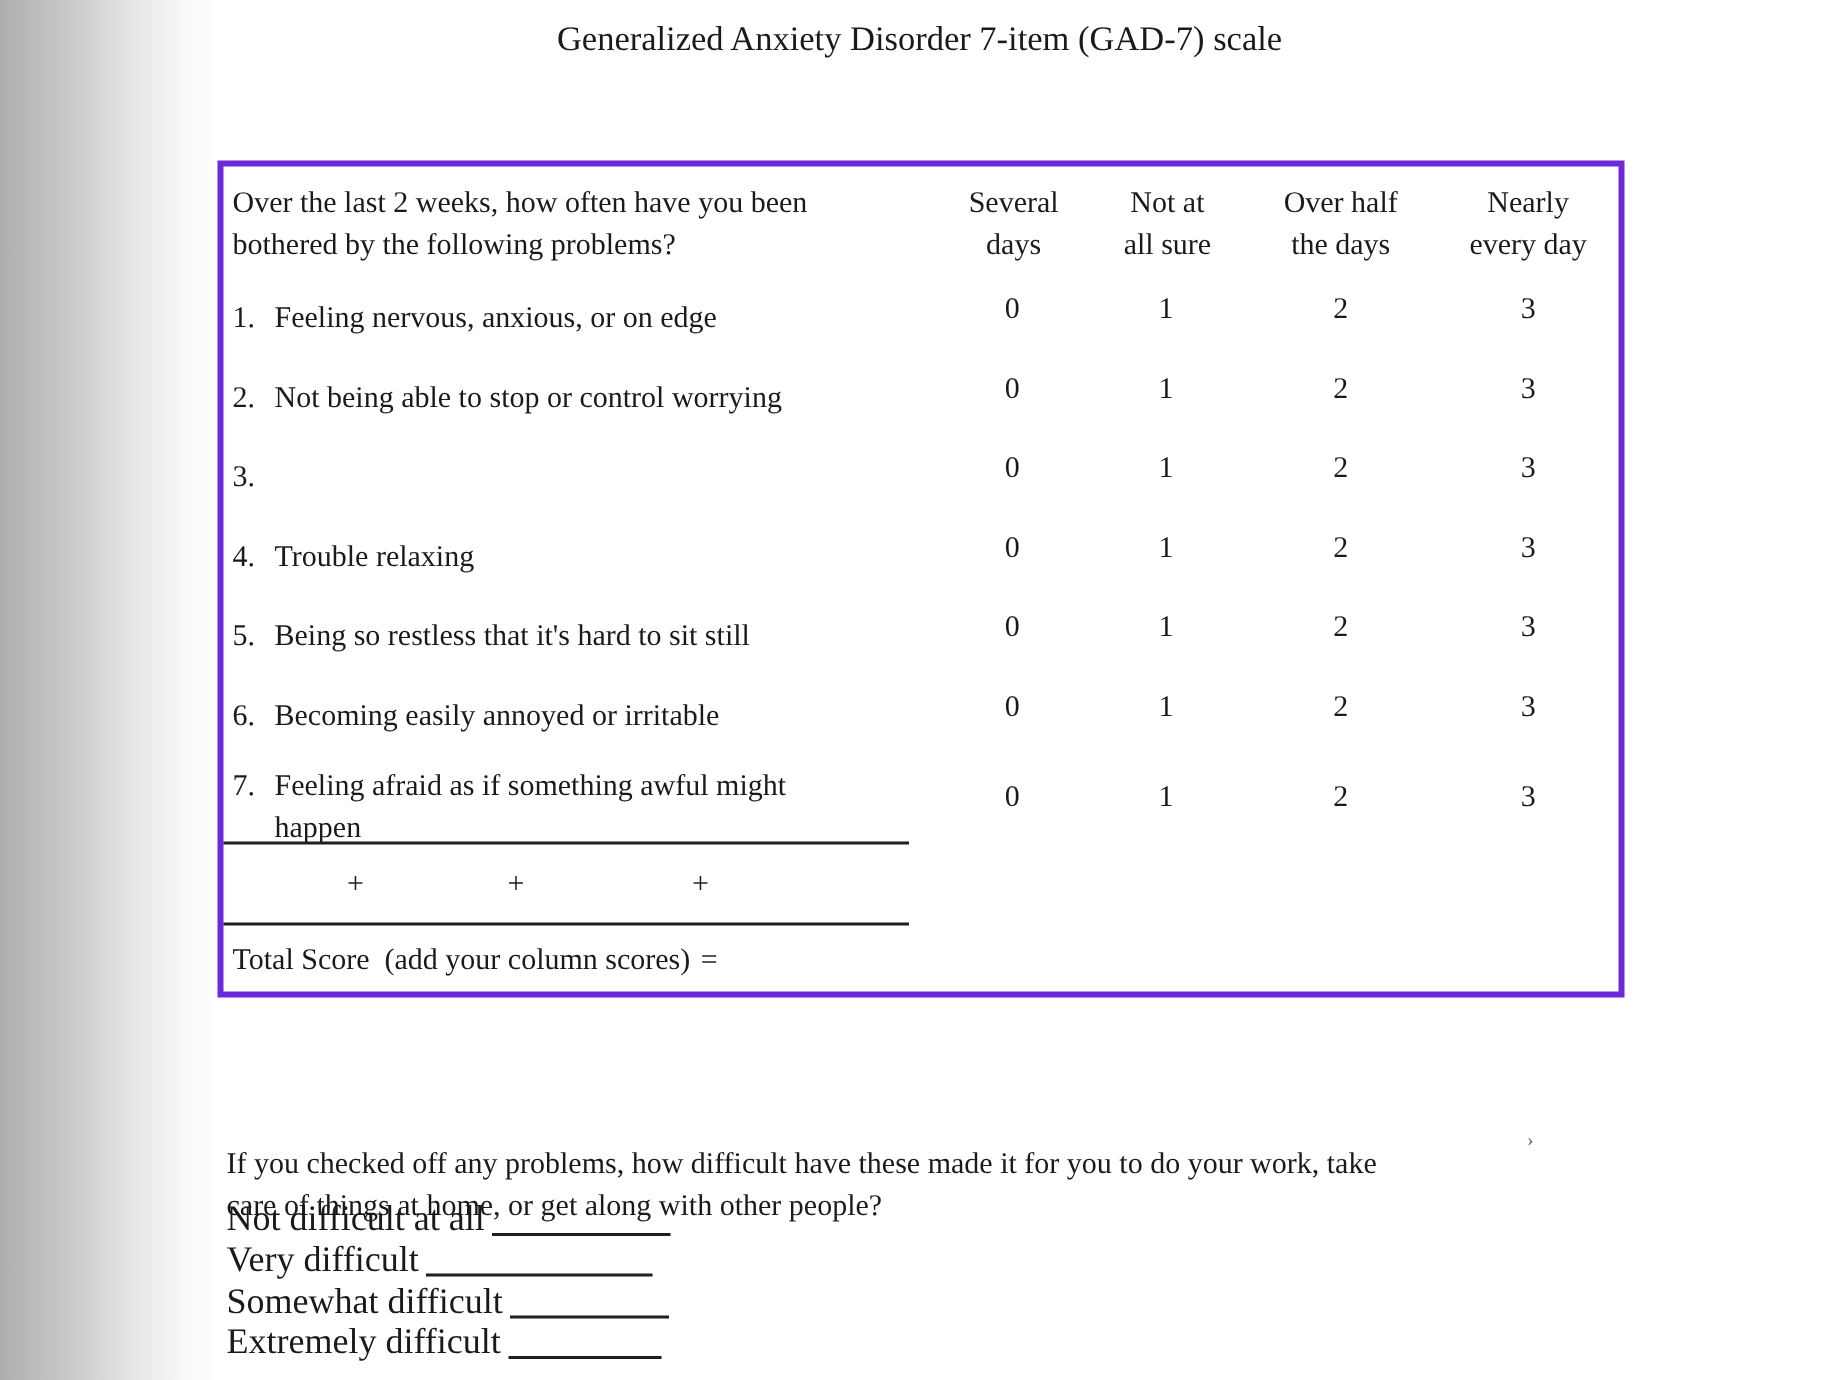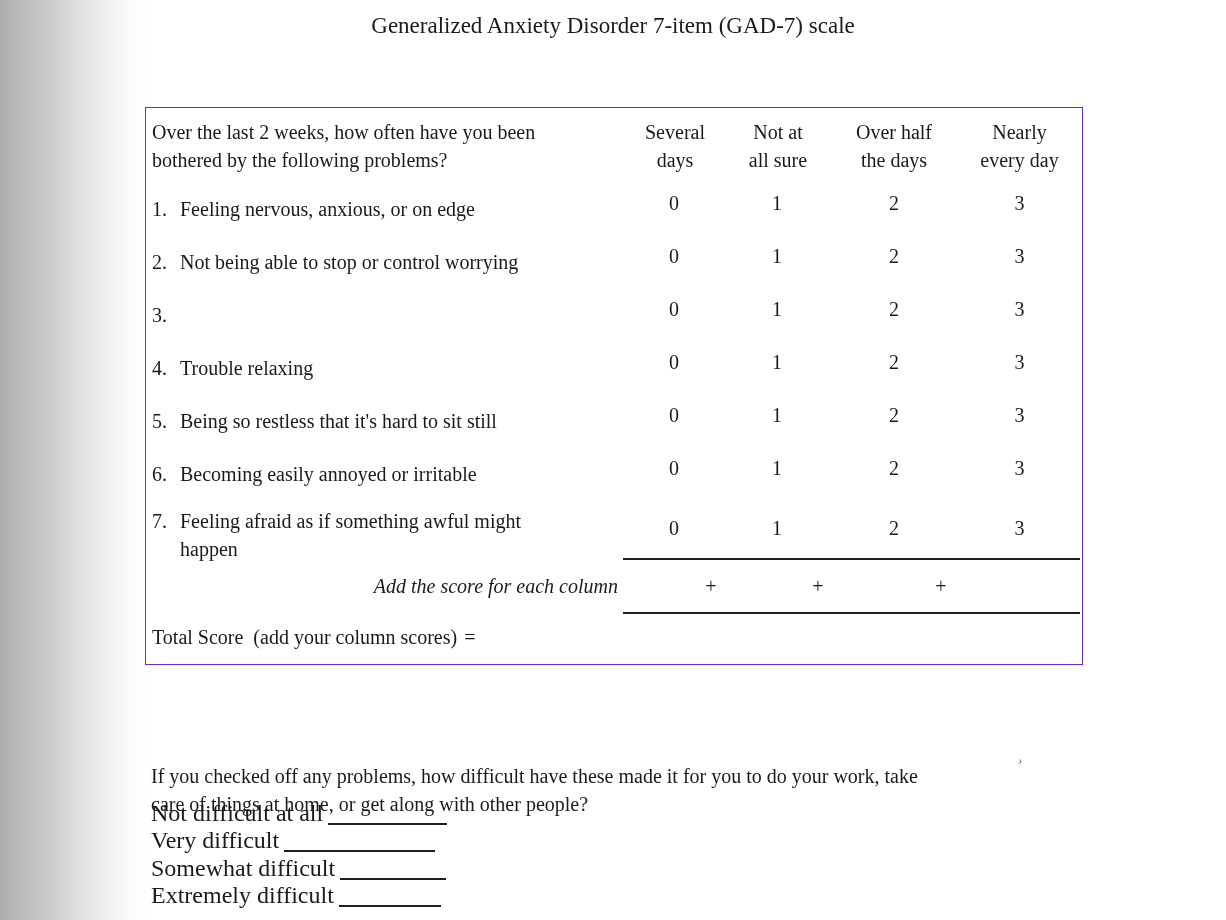--- a/index.html
+++ b/index.html
@@ -14,21 +14,21 @@
   .scan-shadow{
     position:absolute;left:0;top:0;width:148px;height:100%;
     background:linear-gradient(to right,#aeaeae 0%,#c6c6c6 28%,#e6e6e6 60%,#fafafa 86%,#ffffff 100%);
   }
   .title{
     position:absolute;top:13px;left:0;width:100%;
     text-align:center;font-size:23px;font-weight:normal;margin:0;
   }
   .gad-table{
     position:absolute;left:145px;top:107px;width:938px;height:558px;
-    border:1px solid #6d28d9;box-sizing:border-box;
+    border:4px solid #6d28d9;box-sizing:border-box;
     display:flex;flex-direction:column;background:transparent;
   }
   .t-row{display:flex;}
   .header-row{height:78px;}
   .item-row{height:53px;}
   .item-row.tall{height:54px;}
   .label-cell{width:477px;box-sizing:border-box;padding-left:6px;}
   .q-header{font-size:20px;line-height:28px;padding-top:10px;white-space:pre-line;}
   .col-header{font-size:20px;line-height:28px;padding-top:10px;white-space:pre-line;text-align:center;}
   .score-cell{text-align:center;font-size:20px;line-height:28px;box-sizing:border-box;}
@@ -163,21 +163,20 @@
         <span class="item-text">Feeling afraid as if something awful might
 happen</span>
       </div>
       <div class="score-cell c1">0</div>
       <div class="score-cell c2">1</div>
       <div class="score-cell c3">2</div>
       <div class="score-cell c4">3</div>
     </div>
 
     <div class="sum-row">
-      <div class="sum-label">Add the score for each column</div>
       <div class="sum-cells">
         <div class="sum-blank sb1"></div>
         <span class="plus">+</span>
         <div class="sum-blank sb2"></div>
         <span class="plus">+</span>
         <div class="sum-blank sb3"></div>
         <span class="plus">+</span>
         <div class="sum-blank sb4"></div>
       </div>
     </div>

